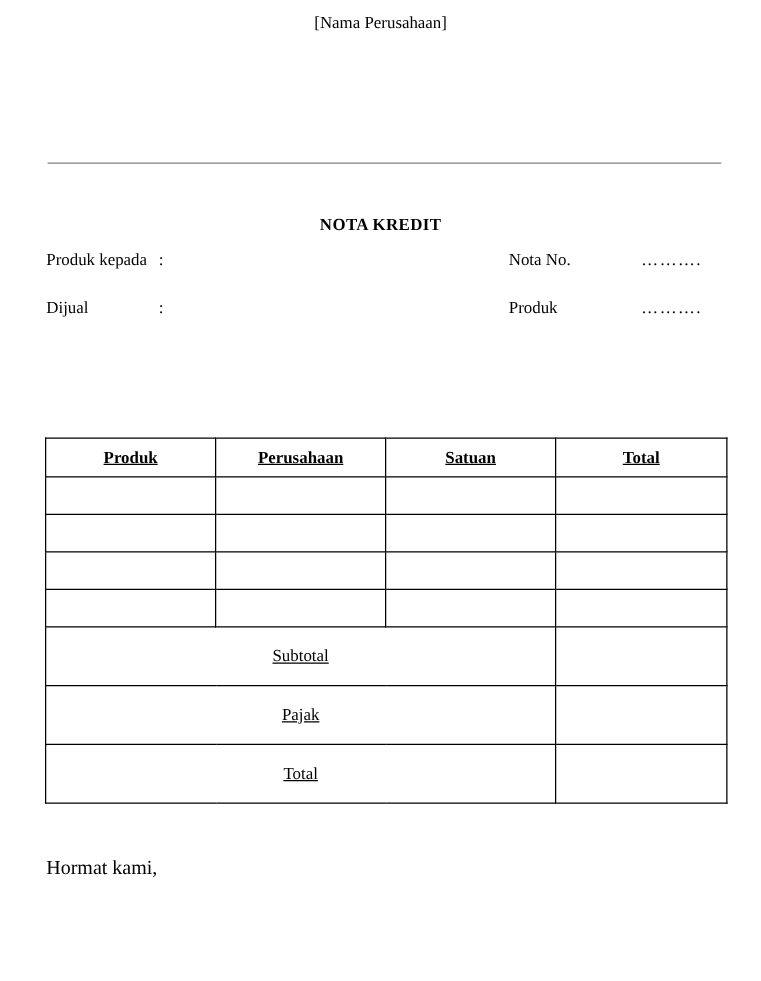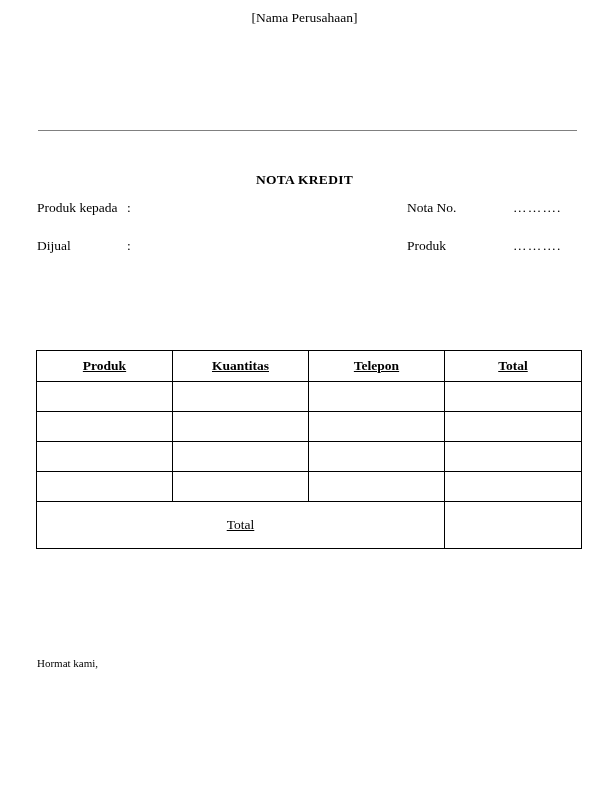--- a/index.html
+++ b/index.html
@@ -141,22 +141,22 @@
   }
   .col-produk   { width: 135px; }
   .col-kuantitas{ width: 135px; }
   .col-satuan   { width: 135px; }
   .col-total    { width: 136px; }
 
   
   .closing-line {
     position: absolute;
     left: 37px;
-    top: 655px;
-    font-size: 11px;
+    top: 686px;
+    font-size: 16px;
     line-height: 17px;
     white-space: nowrap;
   }
   .signature-line {
     position: absolute;
     left: 36px;
     top: 754px;
     font-size: 13.5px;
     line-height: 17px;
     white-space: nowrap;
@@ -191,22 +191,22 @@
       <span class="meta-dots">……….</span>
     </div>
 
   </div>
 
 
   <table class="items-table">
     <thead>
       <tr>
         <th class="col-produk">Produk</th>
-        <th class="col-kuantitas">Kuantitas</th>
-        <th class="col-satuan">Telepon</th>
+        <th class="col-kuantitas">Perusahaan</th>
+        <th class="col-satuan">Satuan</th>
         <th class="col-total">Total</th>
       </tr>
     </thead>
     <tbody>
 
       <tr>
         <td class="data-cell"></td>
         <td class="data-cell"></td>
         <td class="data-cell"></td>
         <td class="data-cell"></td>
@@ -226,21 +226,29 @@
         <td class="data-cell"></td>
       </tr>
 
       <tr>
         <td class="data-cell"></td>
         <td class="data-cell"></td>
         <td class="data-cell"></td>
         <td class="data-cell"></td>
       </tr>
 
-
+      <tr>
+        <td class="sum-label" colspan="3">Subtotal</td>
+        <td class="sum-value"></td>
+      </tr>
+
+      <tr>
+        <td class="sum-label" colspan="3">Pajak</td>
+        <td class="sum-value"></td>
+      </tr>
 
       <tr>
         <td class="sum-label" colspan="3">Total</td>
         <td class="sum-value"></td>
       </tr>
 
     </tbody>
   </table>
 
   <div class="closing-line">Hormat kami,</div>

